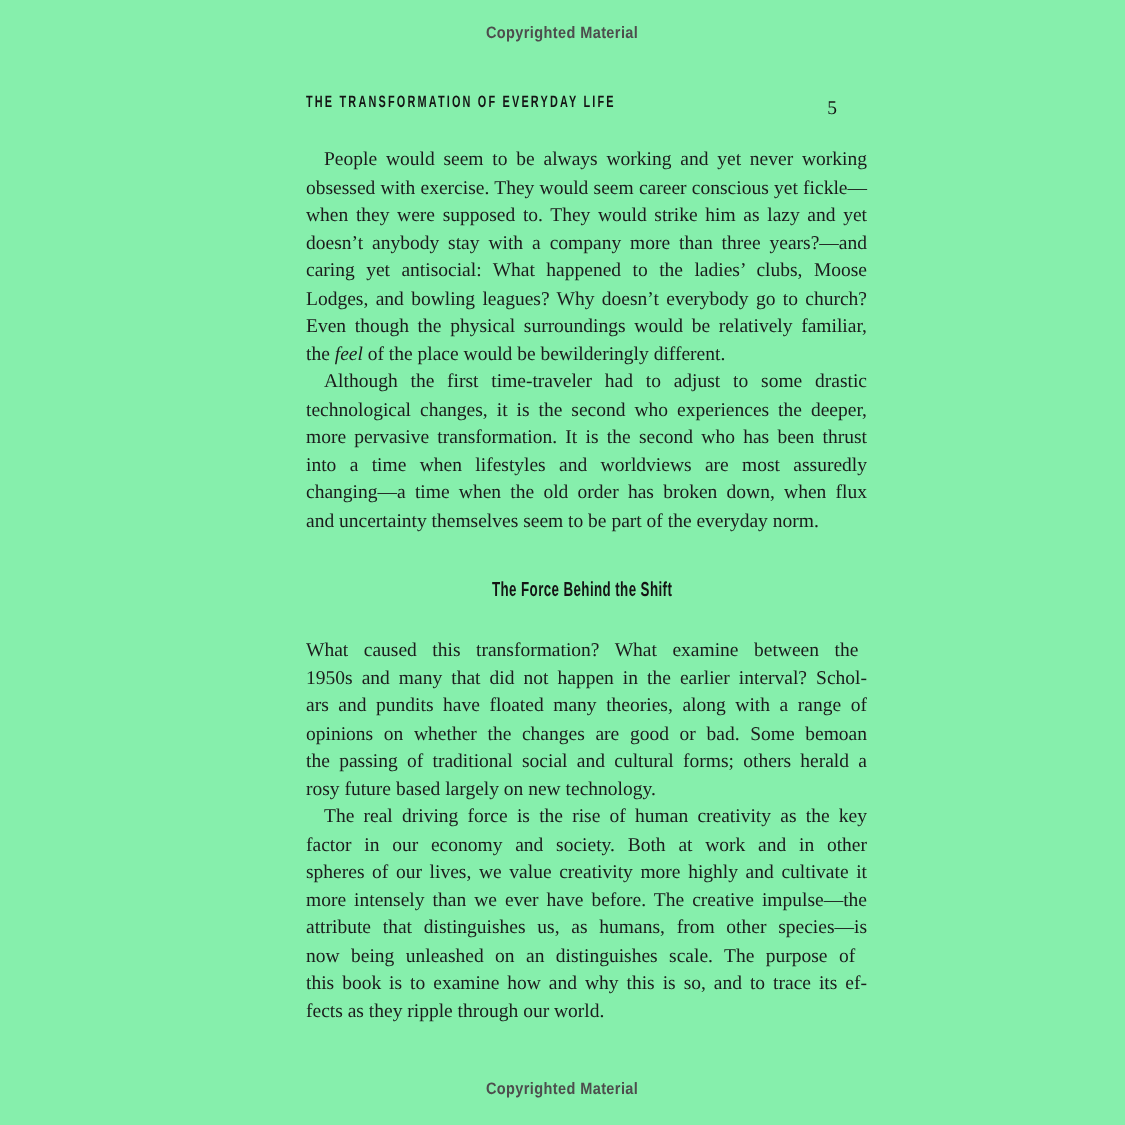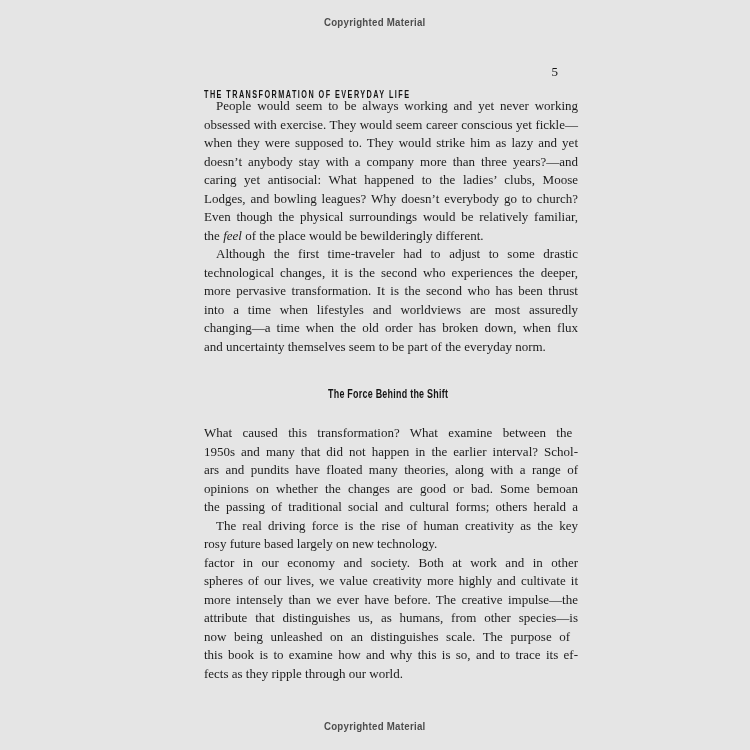--- a/index.html
+++ b/index.html
@@ -1,29 +1,29 @@
 <!DOCTYPE html>
 <html><head>
 <meta charset="utf-8">
 <style>
   html,body { margin:0; padding:0; }
   body { width:750px; height:750px; background:#ffffff; position:relative;
          font-family:"Liberation Serif","DejaVu Serif",serif; }
-  .page { position:absolute; inset:0; background:#e5e5e5; overflow:hidden; }
+  .page { position:absolute; inset:0; background:#86efac; overflow:hidden; }
 
   
   .copyright { position:absolute; left:0; width:750px; text-align:center;
                font-family:"Liberation Sans","DejaVu Sans",sans-serif;
                font-size:11px; font-weight:700; color:#4d4d4d; letter-spacing:0.3px; }
   .copyright .t { display:inline-block; transform:scaleX(0.88); transform-origin:center; }
   .copyright.top { top:16px; }
   .copyright.bottom { top:720px; }
 
   
-  .running-header { position:absolute; top:84px; left:204px; height:14px; }
+  .running-header { position:absolute; top:58px; left:204px; height:14px; }
   .running-header .t { display:inline-block; white-space:nowrap;
         font-family:"Liberation Sans","DejaVu Sans",sans-serif;
         font-size:11px; font-weight:700; letter-spacing:2.2px; color:#141414;
         transform:scaleX(0.66); transform-origin:left center; }
   .folio { position:absolute; top:64px; left:542px; width:16px; text-align:right;
            font-size:13px; color:#141414; }
 
   
   .textblock { position:absolute; left:204px; width:374px; color:#1c1c1c; }
   .textblock.b1 { top:97px; }
@@ -75,22 +75,22 @@
   <div class="section-heading">
     <span class="t">The Force Behind the Shift</span>
   </div>
 
   <div class="textblock b2">
       <div class="line"><span class="t" style="word-spacing: 7.10268px;">What caused this transformation? What examine between the</span></div>
       <div class="line"><span class="t" style="word-spacing: 2.78835px;">1950s and many that did not happen in the earlier interval? Schol-</span></div>
       <div class="line"><span class="t" style="word-spacing: 3.15057px;">ars and pundits have floated many theories, along with a range of</span></div>
       <div class="line"><span class="t" style="word-spacing: 3.86094px;">opinions on whether the changes are good or bad. Some bemoan</span></div>
       <div class="line"><span class="t" style="word-spacing: 2.95938px;">the passing of traditional social and cultural forms; others herald a</span></div>
+      <div class="line last"><span class="t">rosy future based largely on new technology.</span></div>
       <div class="line indent"><span class="t" style="word-spacing: 2.91276px;">The real driving force is the rise of human creativity as the key</span></div>
-      <div class="line last"><span class="t">rosy future based largely on new technology.</span></div>
       <div class="line"><span class="t" style="word-spacing: 5.25994px;">factor in our economy and society. Both at work and in other</span></div>
       <div class="line"><span class="t" style="word-spacing: 1.83807px;">spheres of our lives, we value creativity more highly and cultivate it</span></div>
       <div class="line"><span class="t" style="word-spacing: 2.11632px;">more intensely than we ever have before. The creative impulse—the</span></div>
       <div class="line"><span class="t" style="word-spacing: 4.5957px;">attribute that distinguishes us, as humans, from other species—is</span></div>
       <div class="line"><span class="t" style="word-spacing: 4.35938px;">now being unleashed on an distinguishes scale. The purpose of</span></div>
       <div class="line"><span class="t" style="word-spacing: 2.06562px;">this book is to examine how and why this is so, and to trace its ef-</span></div>
       <div class="line last"><span class="t">fects as they ripple through our world.</span></div>
     </div>
 
   <div class="copyright bottom">

